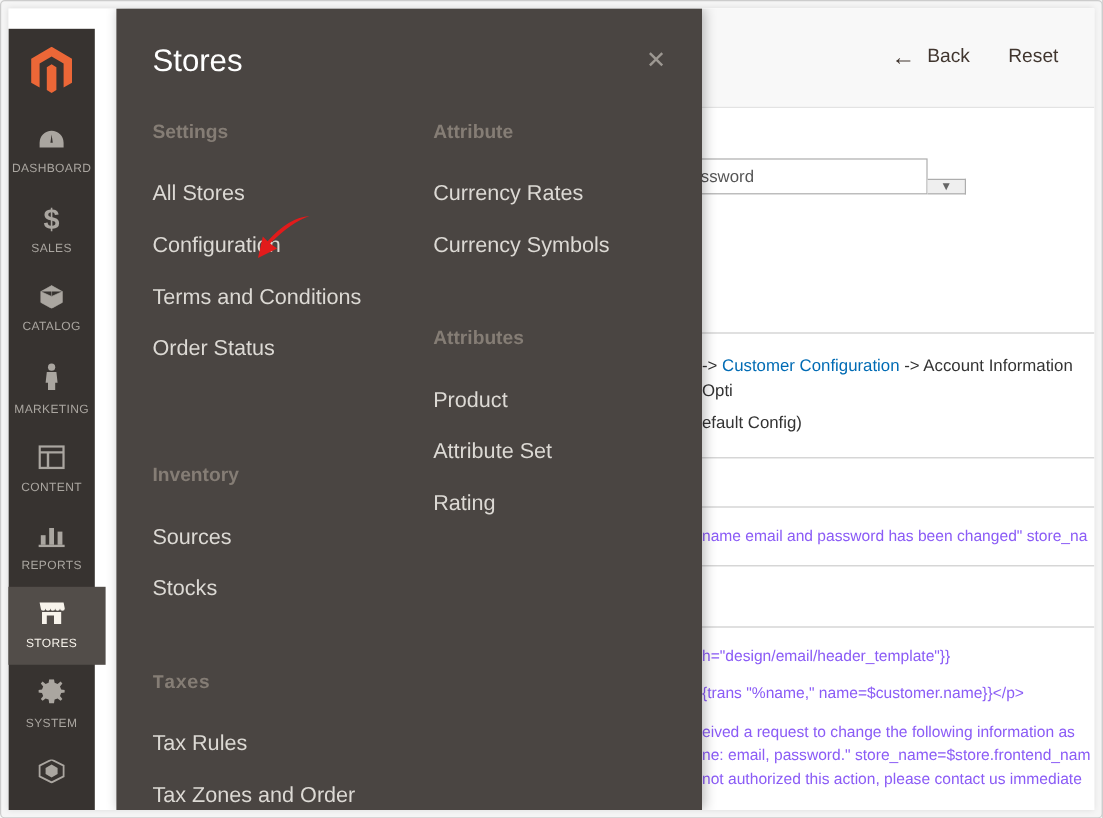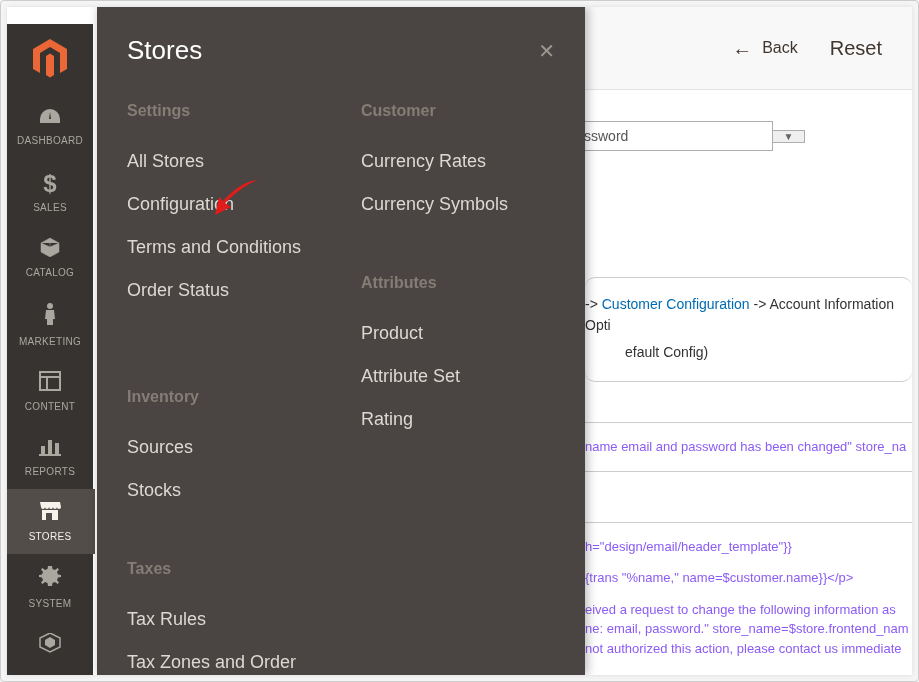--- a/index.html
+++ b/index.html
@@ -27,21 +27,21 @@
       overflow: hidden;
       box-shadow: 0 0 5px rgba(0,0,0,0.1);
     }
     
     
     .admin-sidebar {
       position: absolute;
       left: 0;
       top: 17px;
       bottom: 0;
-      width: 86px;
+      width: 72px;
       background: #373330;
       display: flex;
       flex-direction: column;
       align-items: center;
       z-index: 10;
     }
     .admin-logo {
       width: 90px;
       height: 75px;
       display: flex;
@@ -161,30 +161,30 @@
     .back-btn {
       display: flex;
       align-items: center;
       gap: 10px;
       color: #41362f;
       font-size: 16px;
       cursor: pointer;
     }
     .reset-btn {
       color: #41362f;
-      font-size: 20px;
+      font-size: 16px;
       cursor: pointer;
     }
     .content-body {
       padding: 20px 0 0 0;
     }
     .dropdown-field {
       margin: 0 0 0 -12px;
       display: flex;
-      align-items: center;
+      align-items: flex-end;
       height: 52px;
     }
     .dropdown-input {
       border: 1px solid #adadad;
       padding: 6px 10px;
       width: 200px;
       font-size: 14px;
       color: #555;
       background: #fff;
     }
@@ -325,26 +325,26 @@
         <div class="flyout-section-header">Settings</div>
         <div class="flyout-link">All Stores</div>
         <div class="flyout-link">Configuration</div>
         <div class="flyout-link">Terms and Conditions</div>
         <div class="flyout-link">Order Status</div>
 
         <div class="flyout-section-header" style="margin-top:76px;">Inventory</div>
         <div class="flyout-link">Sources</div>
         <div class="flyout-link">Stocks</div>
 
-        <div class="flyout-section-header" style="margin-top:48px;">Taxes</div>
+        <div class="flyout-section-header" style="margin-top:48px;font-family:Liberation Mono, monospace;">Taxes</div>
         <div class="flyout-link">Tax Rules</div>
         <div class="flyout-link">Tax Zones and Order</div>
       </div>
       <div class="flyout-col">
-        <div class="flyout-section-header">Customer</div>
+        <div class="flyout-section-header">Attribute</div>
         <div class="flyout-link">Currency Rates</div>
         <div class="flyout-link">Currency Symbols</div>
 
         <div class="flyout-section-header" style="margin-top:48px;">Attributes</div>
         <div class="flyout-link">Product</div>
         <div class="flyout-link">Attribute Set</div>
         <div class="flyout-link">Rating</div>
       </div>
     </div>
   </div>
@@ -365,25 +365,25 @@
     </div>
 
     <div class="content-body">
       <div class="dropdown-field">
         <div class="dropdown-input">ssword</div>
         <div class="dropdown-toggle">▼</div>
       </div>
 
       <div style="height:115px;"></div>
 
-      <div style="border-top:1px solid #ccc; border-bottom:1px solid #ccc; padding-bottom:12px;border-radius:10px;">
+      <div style="border-top:1px solid #ccc; border-bottom:1px solid #ccc; padding-bottom:12px;">
         <div class="breadcrumb-text">
           <span>-&gt; </span><span class="breadcrumb-link">Customer Configuration</span><span> -&gt; Account Information Opti</span>
         </div>
-        <div class="breadcrumb-text" style="padding-top:0;padding-left:40px;">efault Config)</div>
+        <div class="breadcrumb-text" style="padding-top:0;">efault Config)</div>
       </div>
 
       <div style="height:40px;"></div>
 
       <div style="border-top:1px solid #ccc; border-bottom:1px solid #ccc;">
         <div class="code-text" style="padding:14px 0;">name email and password has been changed" store_na</div>
       </div>
 
       <div style="height:50px;"></div>
 

